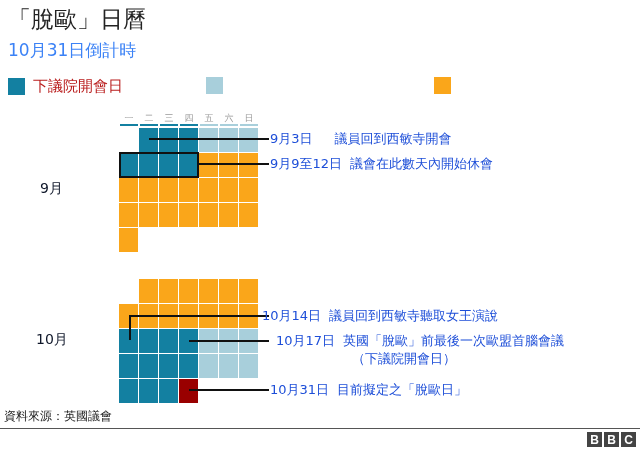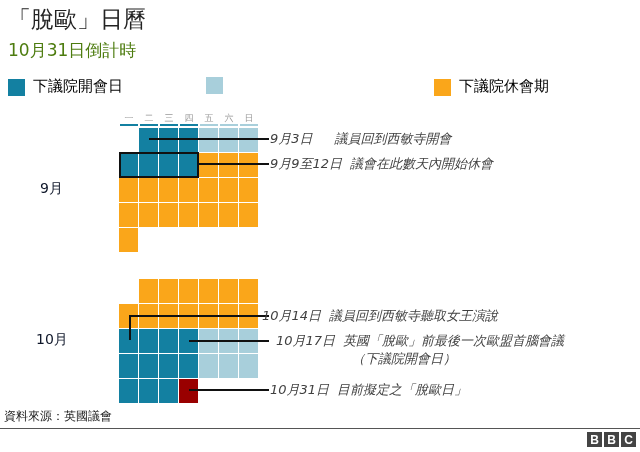--- a/index.html
+++ b/index.html
@@ -1,26 +1,26 @@
 <!DOCTYPE html>
 <html><head>
 <meta charset="utf-8">
 <style>
   html, body { margin:0; padding:0; background:#fff; }
   body { width:640px; height:452px; position:relative; overflow:hidden;
          font-family:"DejaVu Sans", sans-serif; color:#222; }
   .title { position:absolute; left:8px; top:4px; font-size:23px; line-height:30px; }
-  .subtitle { position:absolute; left:8px; top:38px; font-size:17px; line-height:24px; color:#4d7c0f; }
-  .legend-item { position:absolute; top:77px; display:flex; align-items:flex-end; font-size:15px; color:#000000; }
+  .subtitle { position:absolute; left:8px; top:38px; font-size:17px; line-height:24px; color:#3b82f6; }
+  .legend-item { position:absolute; top:77px; display:flex; align-items:center; font-size:15px; color:#b91c1c; }
   .legend-swatch { width:17px; height:17px; margin-right:8px; }
   .weekday { position:absolute; top:112px; width:20px; text-align:center; font-size:9px; color:#999; }
   .cell { position:absolute; width:19px; height:24px; }
   .month-label { position:absolute; font-size:14px; color:#0f172a; }
   .line { position:absolute; background:#111; }
-  .annot { position:absolute; font-size:13px; color:#404040; white-space:nowrap; line-height:16px;font-style:italic; }
+  .annot { position:absolute; font-size:13px; color:#1d4ed8; white-space:nowrap; line-height:16px; }
   .footer-rule { position:absolute; left:0; top:428px; width:640px; height:1px; background:#555; }
   .source { position:absolute; left:4px; top:408px; font-size:12px; color:#222; }
   .bbc { position:absolute; right:4px; top:432px; display:flex; gap:2px; }
   .bbc span { width:15px; height:15px; background:#444; color:#fff; font-size:12px; font-weight:bold;
               display:flex; align-items:center; justify-content:center; font-family:"Liberation Sans", sans-serif; }
   .box { position:absolute; border:2px solid #111; box-sizing:border-box; }
 </style>
 </head>
 <body>
 
@@ -29,21 +29,20 @@
 
 <div class="legend-item" style="left:8px">
   <div class="legend-swatch" style="background:#1380A1"></div>
   <span>下議院開會日</span>
 </div>
 <div class="legend-item" style="left:206px">
   <div class="legend-swatch" style="background:#A8CFDB"></div>
 </div>
 <div class="legend-item" style="left:434px">
   <div class="legend-swatch" style="background:#FAA61A"></div>
-  <span>下議院休會期</span>
 </div>
 
 <div id="weekdays">
     <div class="weekday" style="left: 119px;">一</div>
     <div style="position: absolute; top: 124px; height: 2px; width: 18px; left: 120px; background: rgb(19, 128, 161);"></div>
     <div class="weekday" style="left: 139px;">二</div>
     <div style="position: absolute; top: 124px; height: 2px; width: 18px; left: 140px; background: rgb(19, 128, 161);"></div>
     <div class="weekday" style="left: 159px;">三</div>
     <div style="position: absolute; top: 124px; height: 2px; width: 18px; left: 160px; background: rgb(19, 128, 161);"></div>
     <div class="weekday" style="left: 179px;">四</div>

